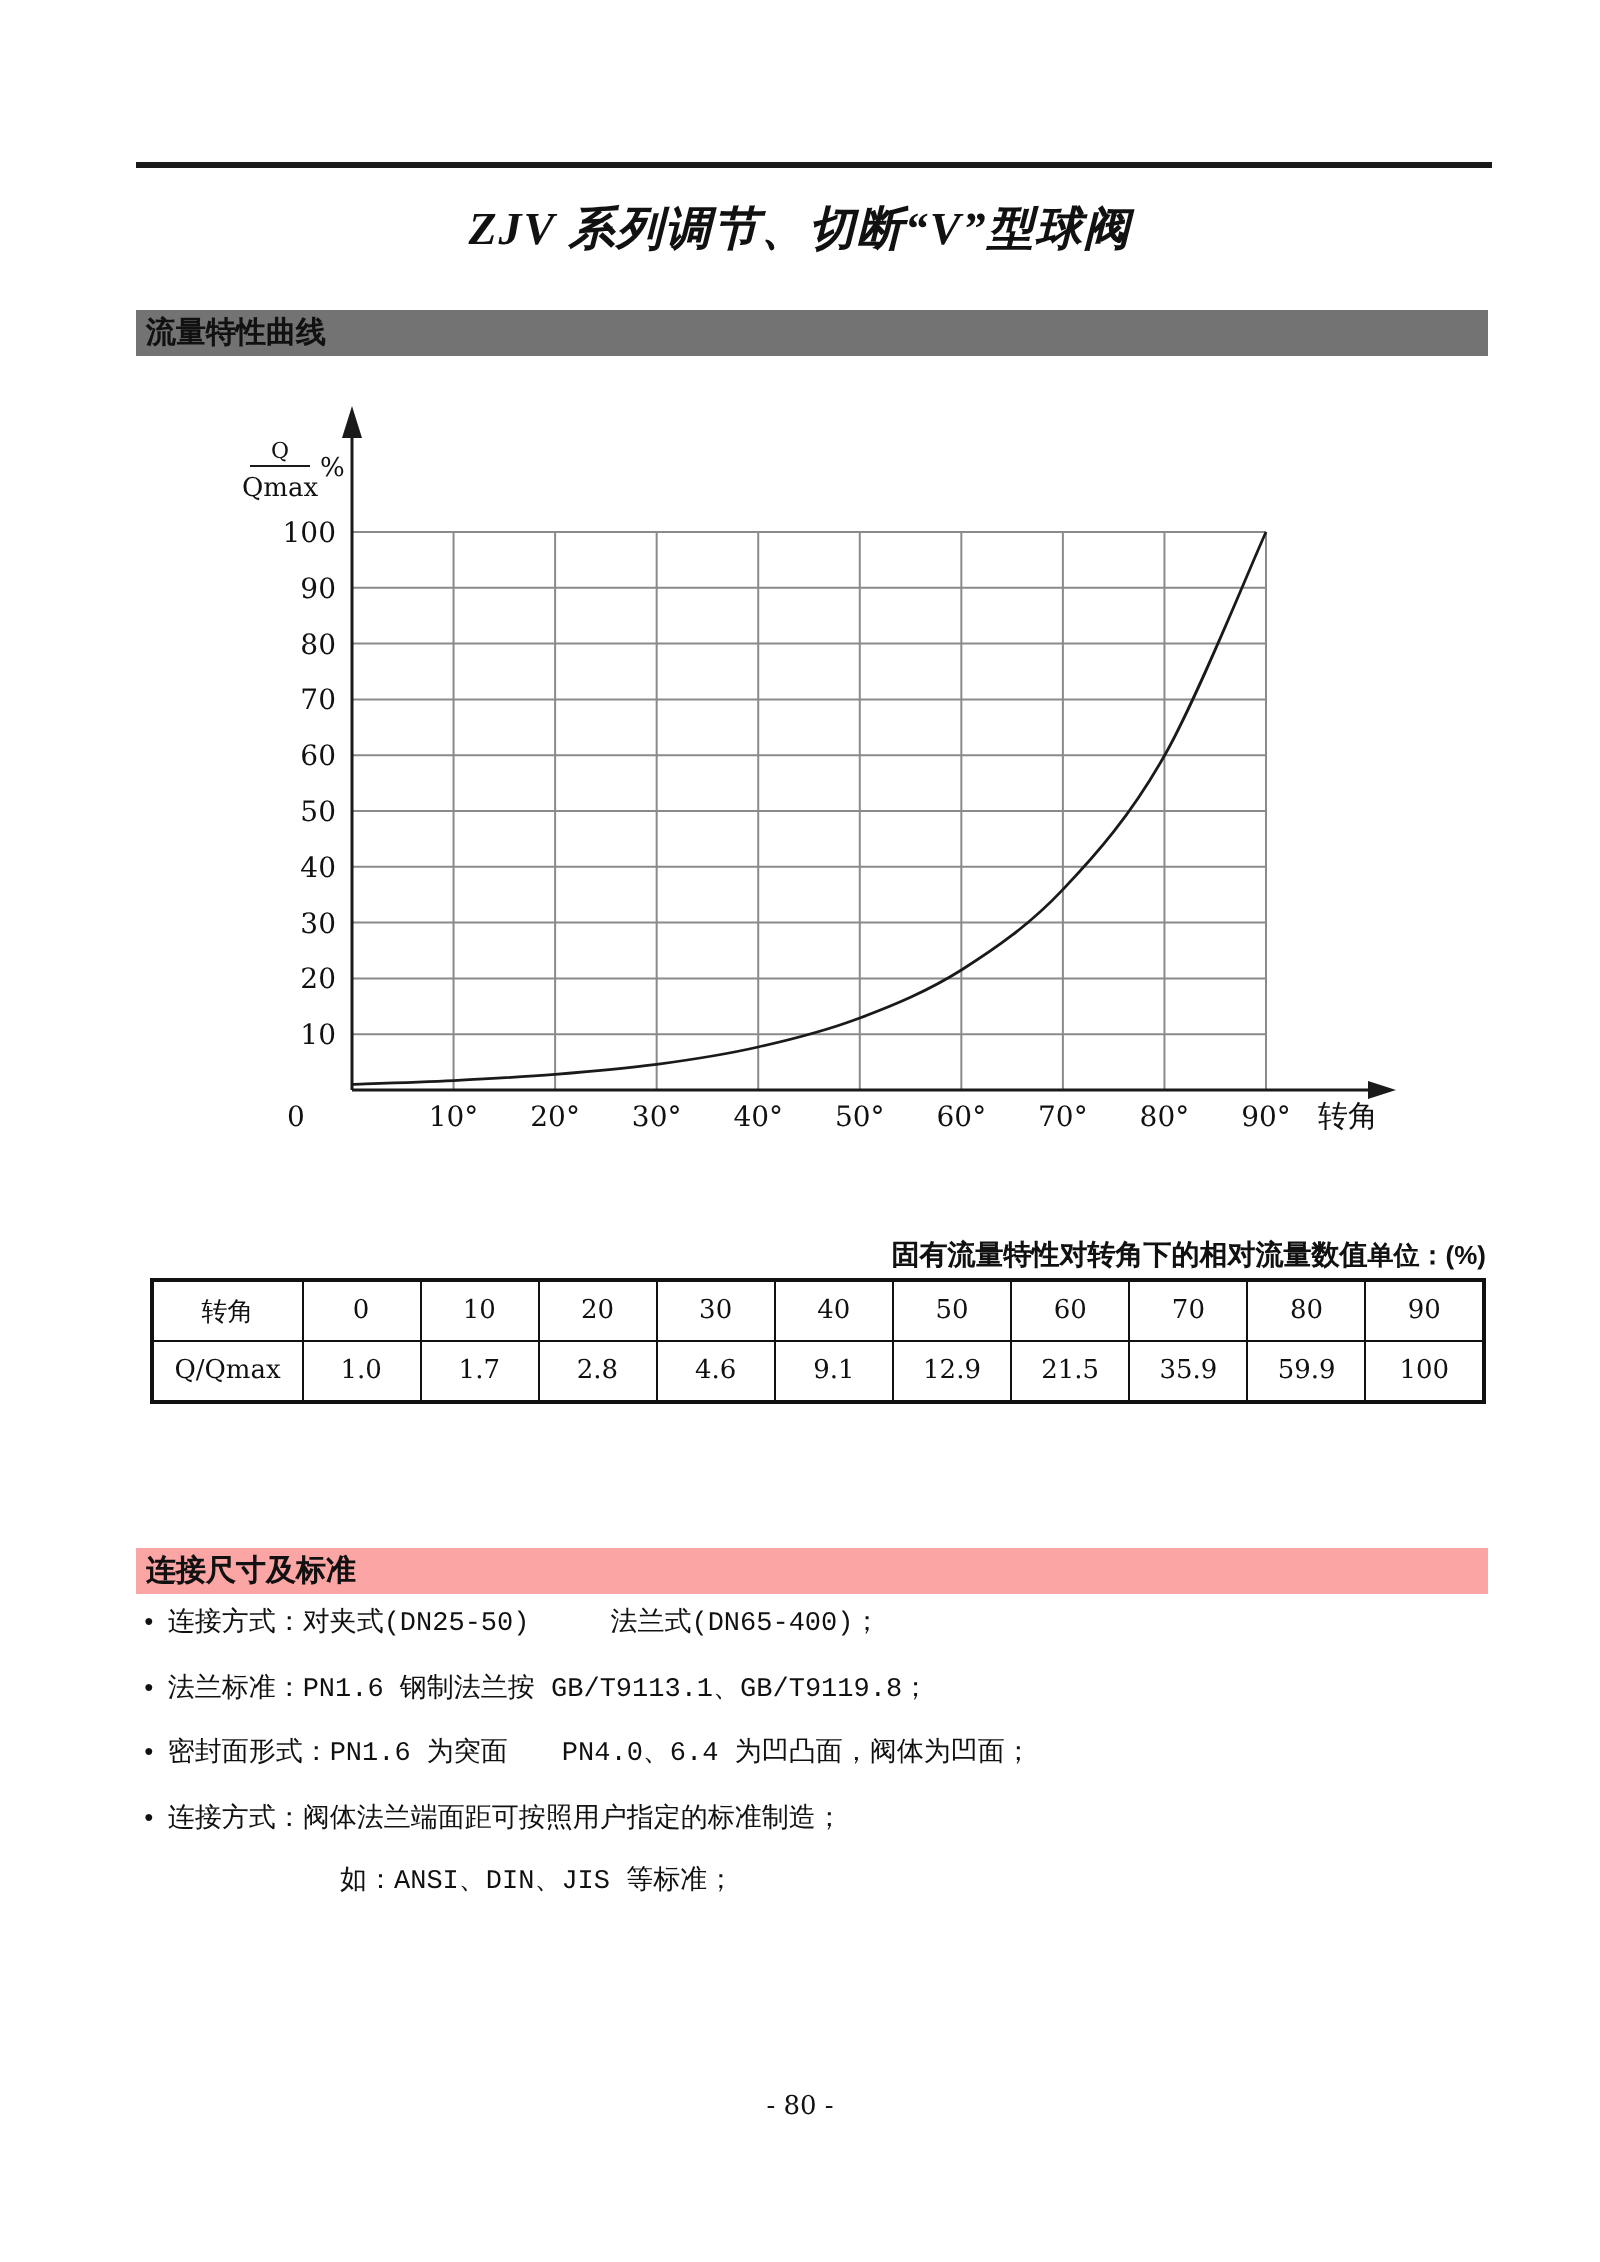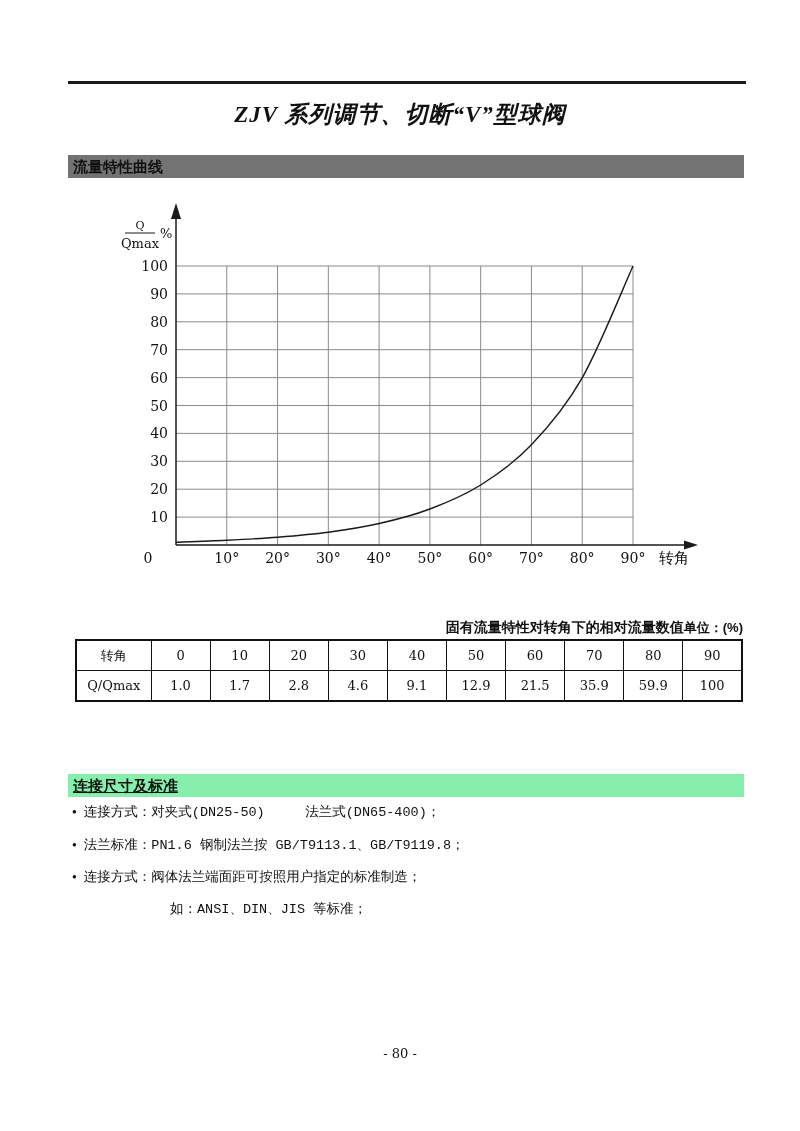--- a/index.html
+++ b/index.html
@@ -144,24 +144,25 @@
             <td>12.9</td>
             <td>21.5</td>
             <td>35.9</td>
             <td>59.9</td>
             <td>100</td>
           </tr>
         </tbody>
     </table>
   </div>
 
-  <div class="section-bar bar2" style="background: #86efac; text-decoration: underline;">连接尺寸及标准</div>
+  <div class="section-bar bar2" style="background: #fca5a5;">连接尺寸及标准</div>
 
   <div class="connection-list">
       <div class="citem level0"><span class="bullet">●</span><span>连接方式：对夹式(DN25-50)　　　法兰式(DN65-400)；</span></div>
       <div class="citem level0"><span class="bullet">●</span><span>法兰标准：PN1.6 钢制法兰按 GB/T9113.1、GB/T9119.8；</span></div>
+      <div class="citem level0"><span class="bullet">●</span><span>密封面形式：PN1.6 为突面　　PN4.0、6.4 为凹凸面，阀体为凹面；</span></div>
       <div class="citem level0"><span class="bullet">●</span><span>连接方式：阀体法兰端面距可按照用户指定的标准制造；</span></div>
       <div class="citem level2"><span>如：ANSI、DIN、JIS 等标准；</span></div>
     </div>
 
   <div class="pagenum">- 80 -</div>
 
 </div>
 
 </body></html>

